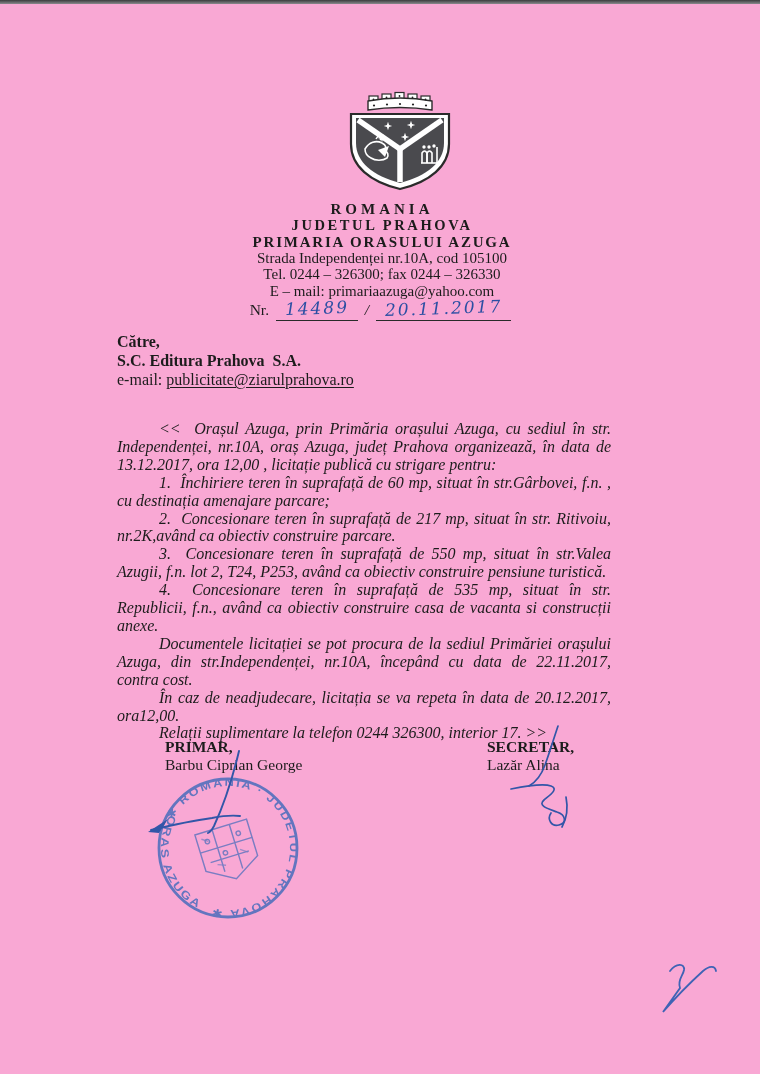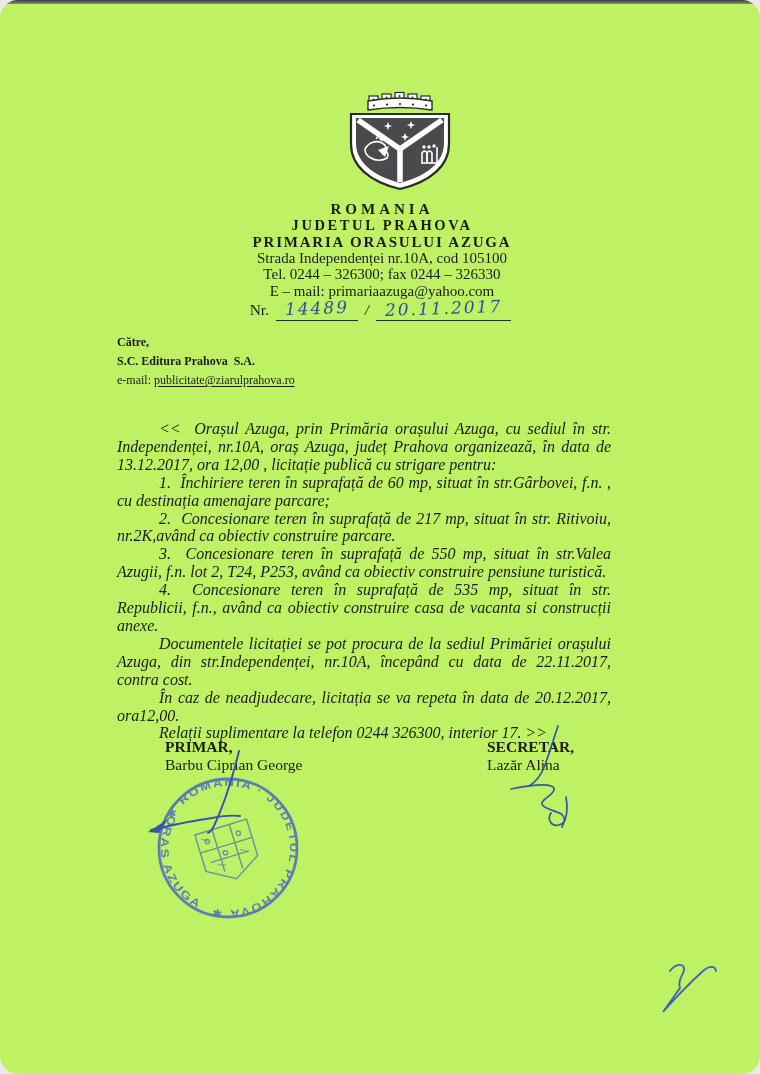--- a/index.html
+++ b/index.html
@@ -1,39 +1,39 @@
 <!DOCTYPE html>
 <html><head>
 <meta charset="utf-8">
 <style>
   html,body{margin:0;padding:0;background:#e9e9e9;}
   .page{
     position:relative;width:760px;height:1074px;margin:0 auto;
-    background:#bef264;overflow:hidden;
-    font-family:"Liberation Serif","DejaVu Serif",serif;color:#1c1c1c;border-radius:18px;
+    background:#f9a8d4;overflow:hidden;
+    font-family:"Liberation Serif","DejaVu Serif",serif;color:#1c1c1c;
   }
   .scan-top{position:absolute;top:0;left:0;width:760px;height:4px;
     background:linear-gradient(to bottom,#3c3c3e,#8a8a8d);}
 
   
   .crest{position:absolute;left:338px;top:86px;width:124px;height:108px;}
   .letterhead{position:absolute;left:0;top:201px;width:764px;text-align:center;}
   .lh-country{font-size:15px;font-weight:bold;letter-spacing:4px;line-height:16px;}
   .lh-county{font-size:14.5px;font-weight:bold;letter-spacing:2.6px;line-height:16.5px;}
   .lh-institution{font-size:15px;font-weight:bold;letter-spacing:1.8px;line-height:16.5px;}
   .lh-address,.lh-phone,.lh-email{font-size:15px;line-height:16.4px;}
   .lh-reg{font-size:15.5px;line-height:19px;margin-top:1px;}
   .reg-underline{display:inline-block;border-bottom:1.6px solid #2a2a2a;
     padding:0 9px 1px;margin:0 3px;min-width:40px;}
   .hand{display:inline-block;font-family:"DejaVu Serif",serif;font-style:italic;
     color:#2c4fa3;font-size:17px;letter-spacing:2px;transform:rotate(-2deg) translateY(-1px);}
   .reg-sep{font-style:italic;}
 
   
-  .addressee{position:absolute;left:117px;top:333px;font-size:12px;line-height:18.8px;}
+  .addressee{position:absolute;left:117px;top:333px;font-size:16px;line-height:18.8px;}
   .addr-to,.addr-company{font-weight:bold;}
   .addr-email-line .email-link{text-decoration:underline;text-underline-offset:2px;}
   .addr-email2{margin-left:50px;text-decoration:underline;text-underline-offset:2px;}
 
   
   .letter-body{position:absolute;left:117px;top:420px;width:494px;
     font-style:italic;font-size:16px;line-height:17.9px;
     text-align:justify;}
   .letter-body p{margin:0;text-indent:42px;}
 

